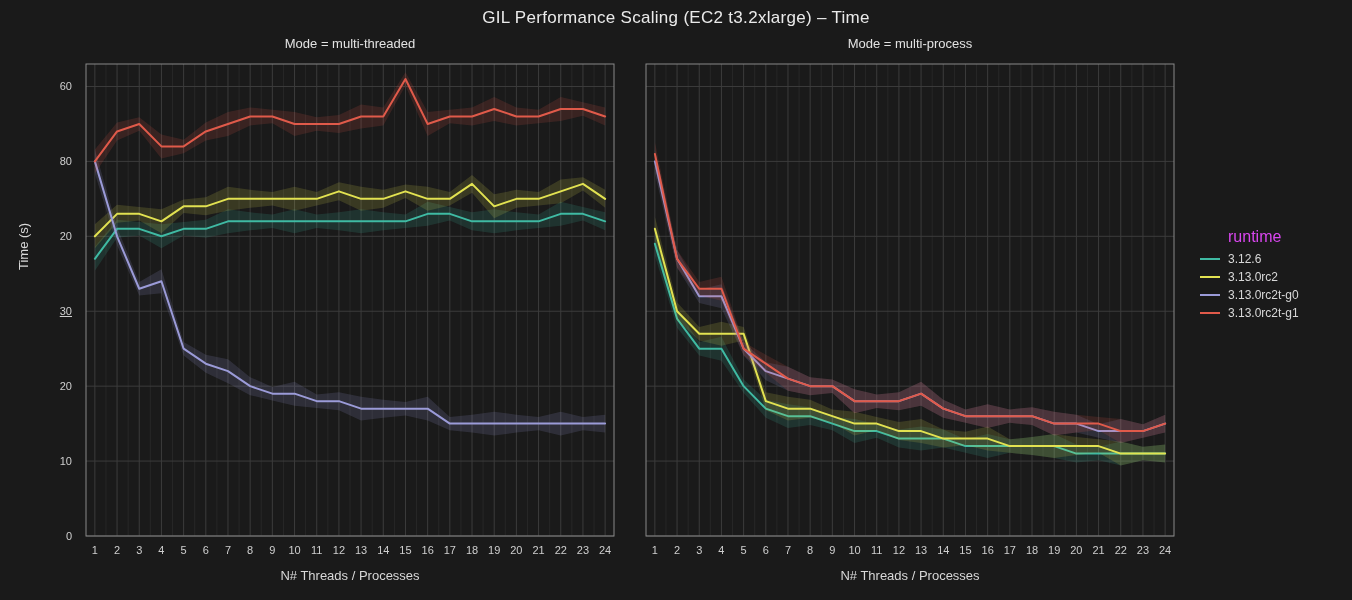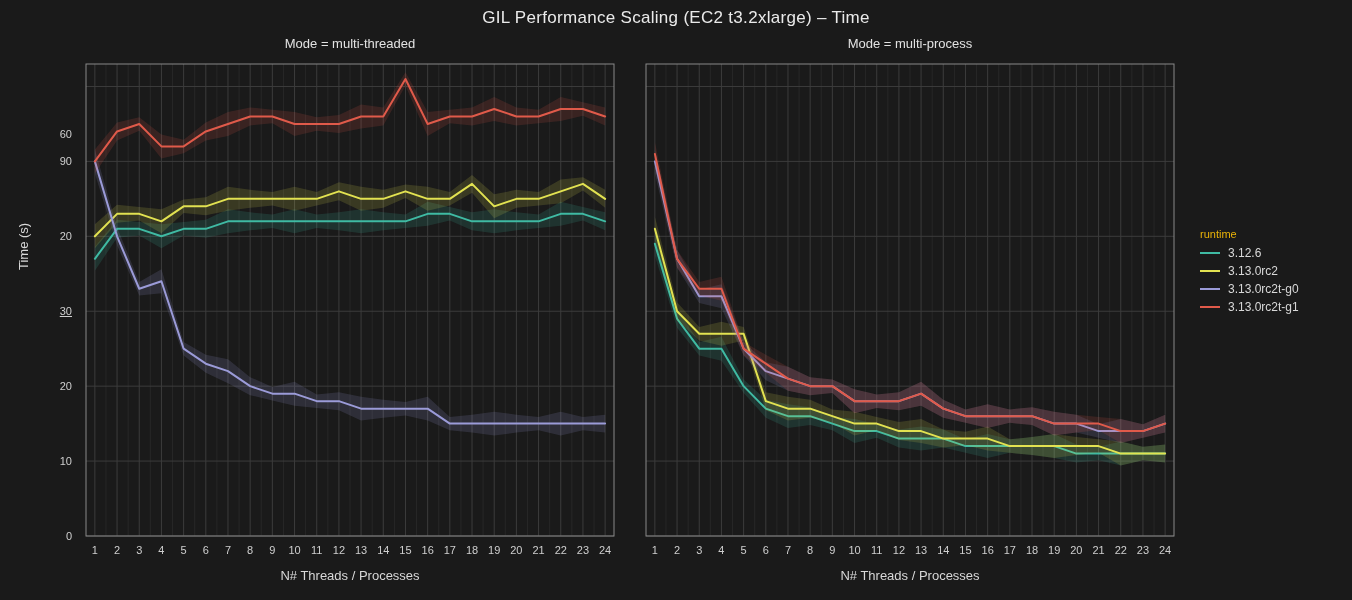--- a/index.html
+++ b/index.html
@@ -68,23 +68,24 @@
   svg.panel.left { left: 80px; }
   svg.panel.right { left: 640px; }
 
   .legend {
     position: absolute;
     left: 1200px;
     top: 228px;
     font-size: 12px;
   }
   .legend .legend-title {
-    color: #eab308;
+    color: #d946ef;
     margin-bottom: 6px;
-    font-size: 11px;
+    font-size: 16px;
+    margin-left: 28px;
   }
   .legend .item {
     display: flex;
     align-items: center;
     margin-bottom: 4px;
   }
   .legend .swatch {
     width: 20px;
     height: 2px;
     margin-right: 8px;
@@ -136,22 +137,22 @@
   <div class="subtitle left">Mode = multi-threaded</div>
 
   <div class="ylabel">Time (s)</div>
 
   <div class="yzone" id="yzone">
       <div class="ytick" style="top: 476px;">0</div>
       <div class="ytick" style="top: 401.079px;">10</div>
       <div class="ytick" style="top: 326.159px;">20</div>
       <div class="ytick" style="top: 251.238px; text-decoration: underline;">30</div>
       <div class="ytick" style="top: 176.317px;">20</div>
-      <div class="ytick" style="top: 101.397px;">90</div>
-      <div class="ytick" style="top: 26.4762px; margin-top: 48px;">60</div>
+      <div class="ytick" style="top: 101.397px;">80</div>
+      <div class="ytick" style="top: 26.4762px;">60</div>
     </div>
 
   <svg class="panel left" id="panel-mt" viewBox="0 0 540 480">
       <g>
         <line x1="14.873949579831935" x2="14.873949579831935" y1="4" y2="476" stroke="#3c3c3c" stroke-width="1"></line>
         <line x1="25.966386554621852" x2="25.966386554621852" y1="4" y2="476" stroke="#3c3c3c" stroke-width="0.7" opacity="0.55"></line>
         <line x1="37.05882352941177" x2="37.05882352941177" y1="4" y2="476" stroke="#3c3c3c" stroke-width="1"></line>
         <line x1="48.15126050420169" x2="48.15126050420169" y1="4" y2="476" stroke="#3c3c3c" stroke-width="0.7" opacity="0.55"></line>
         <line x1="59.2436974789916" x2="59.2436974789916" y1="4" y2="476" stroke="#3c3c3c" stroke-width="1"></line>
         <line x1="70.33613445378151" x2="70.33613445378151" y1="4" y2="476" stroke="#3c3c3c" stroke-width="0.7" opacity="0.55"></line>

